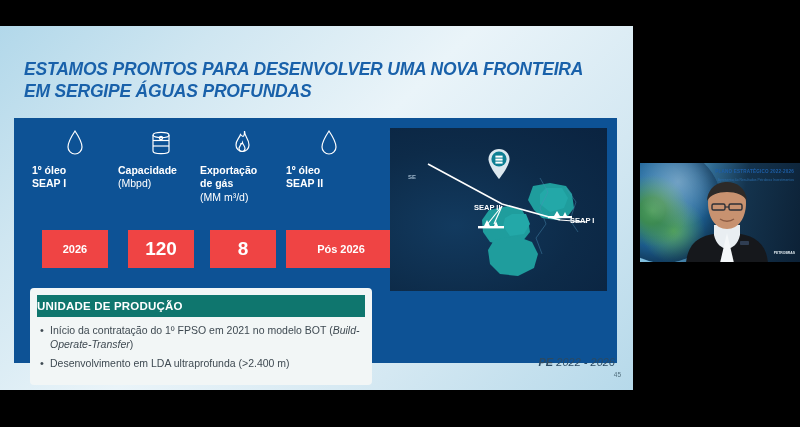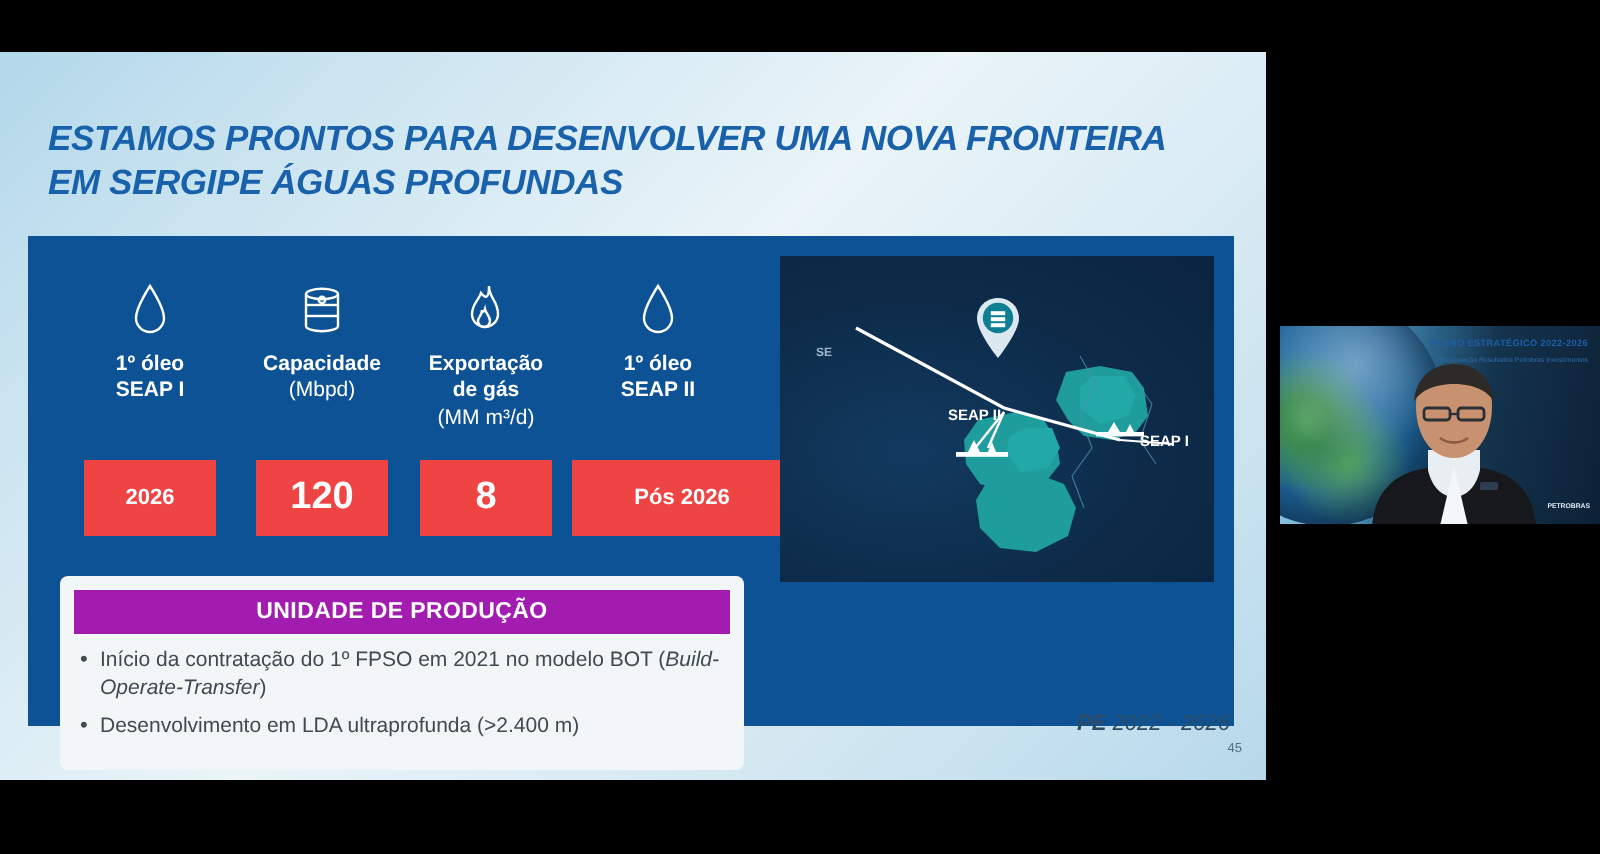--- a/index.html
+++ b/index.html
@@ -59,23 +59,23 @@
   
   #kpi-area {
     position: absolute;
     left: 0;
     top: 0;
     width: 370px;
     height: 160px;
   }
   .kpi {
     position: absolute;
-    top: 20px;
+    top: 8px;
     width: 86px;
-    text-align: center;
+    text-align: left;
   }
   .kpi-icon {
     height: 34px;
     display: flex;
     align-items: center;
     justify-content: center;
   }
   .kpi-label {
     margin-top: 4px;
     color: #ffffff;
@@ -151,25 +151,24 @@
     position: absolute;
     left: 16px;
     top: 170px;
     width: 342px;
     background: #f2f6f6;
     border-radius: 4px;
     padding: 7px 7px 9px 7px;
     box-sizing: border-box;
   }
   #prod-header {
-    background: #a21caf;
+    background: #0f766e;
     color: #ffffff;
     font-size: 11.5px;
     font-weight: bold;
-    text-align: center;
     padding: 5px 0 5px 0;
     letter-spacing: 0.2px;
   }
   #prod-list {
     margin: 0;
     padding: 7px 2px 0 2px;
     list-style: none;
   }
   #prod-list li {
     position: relative;

